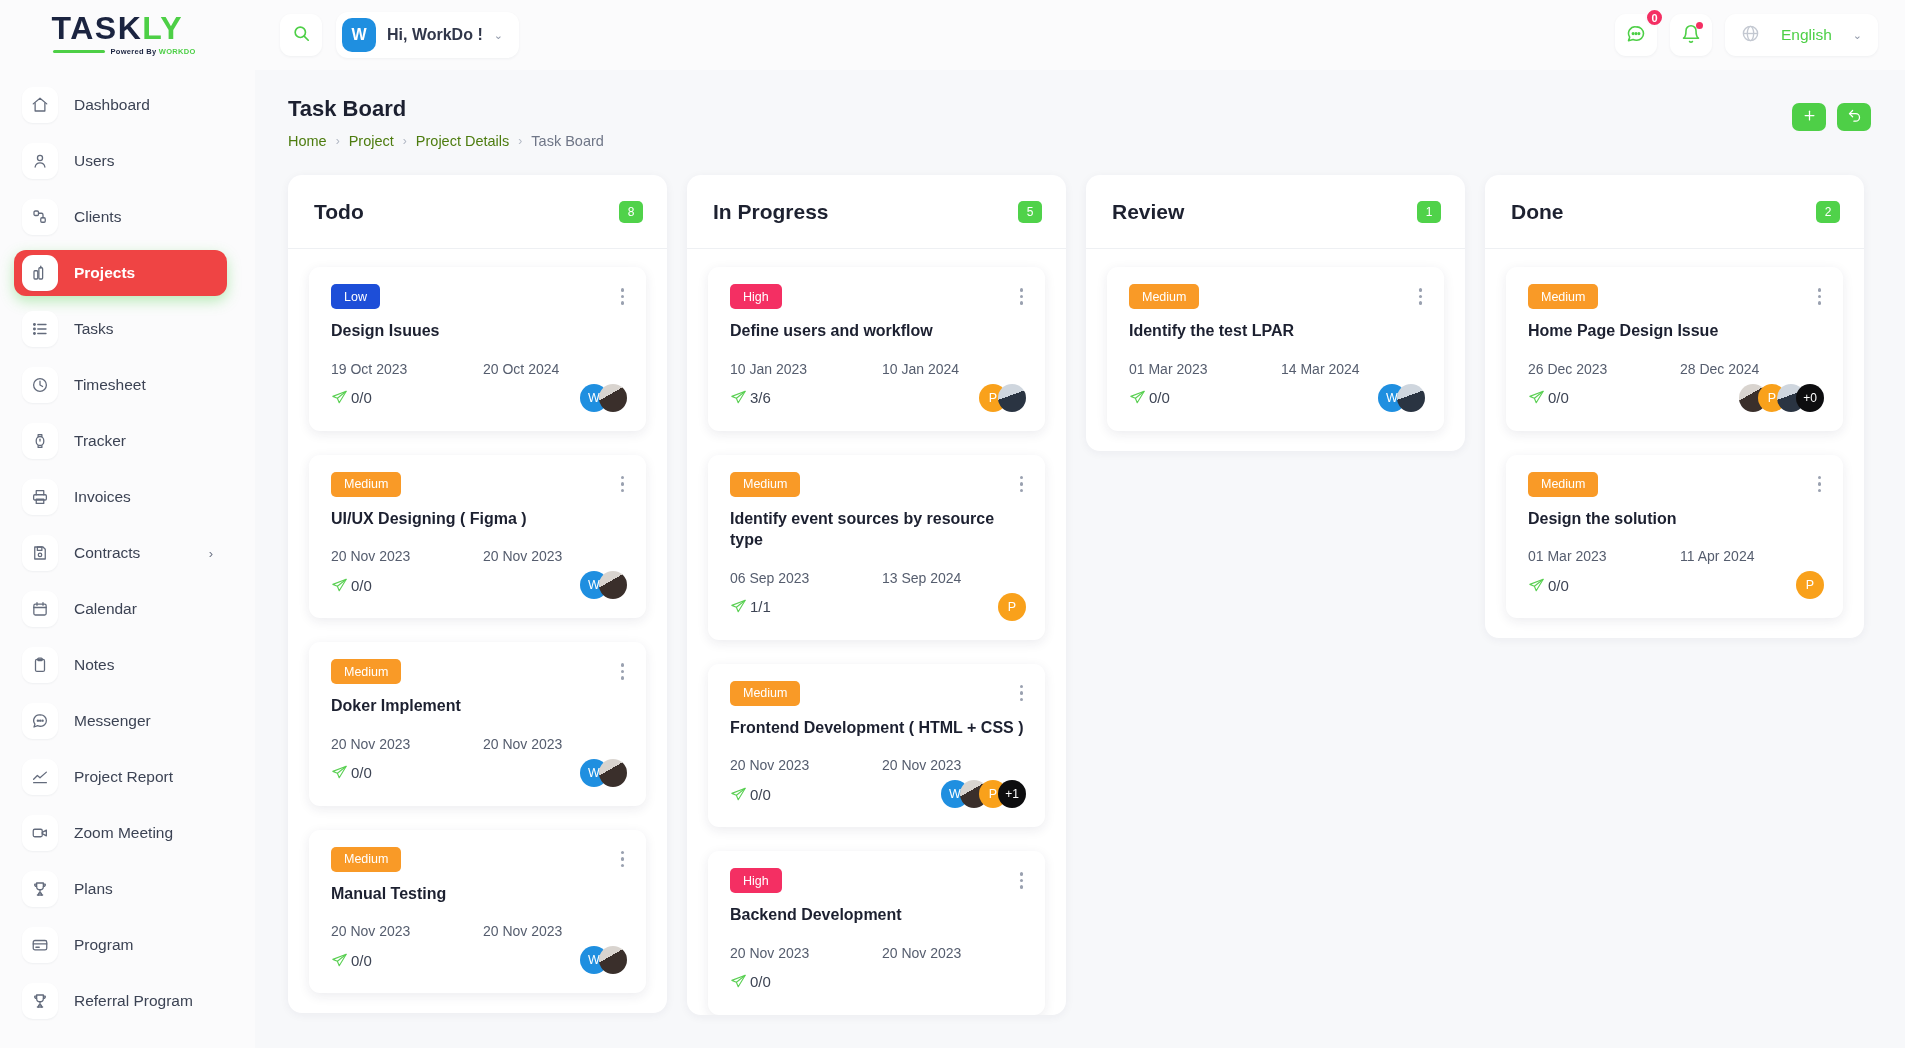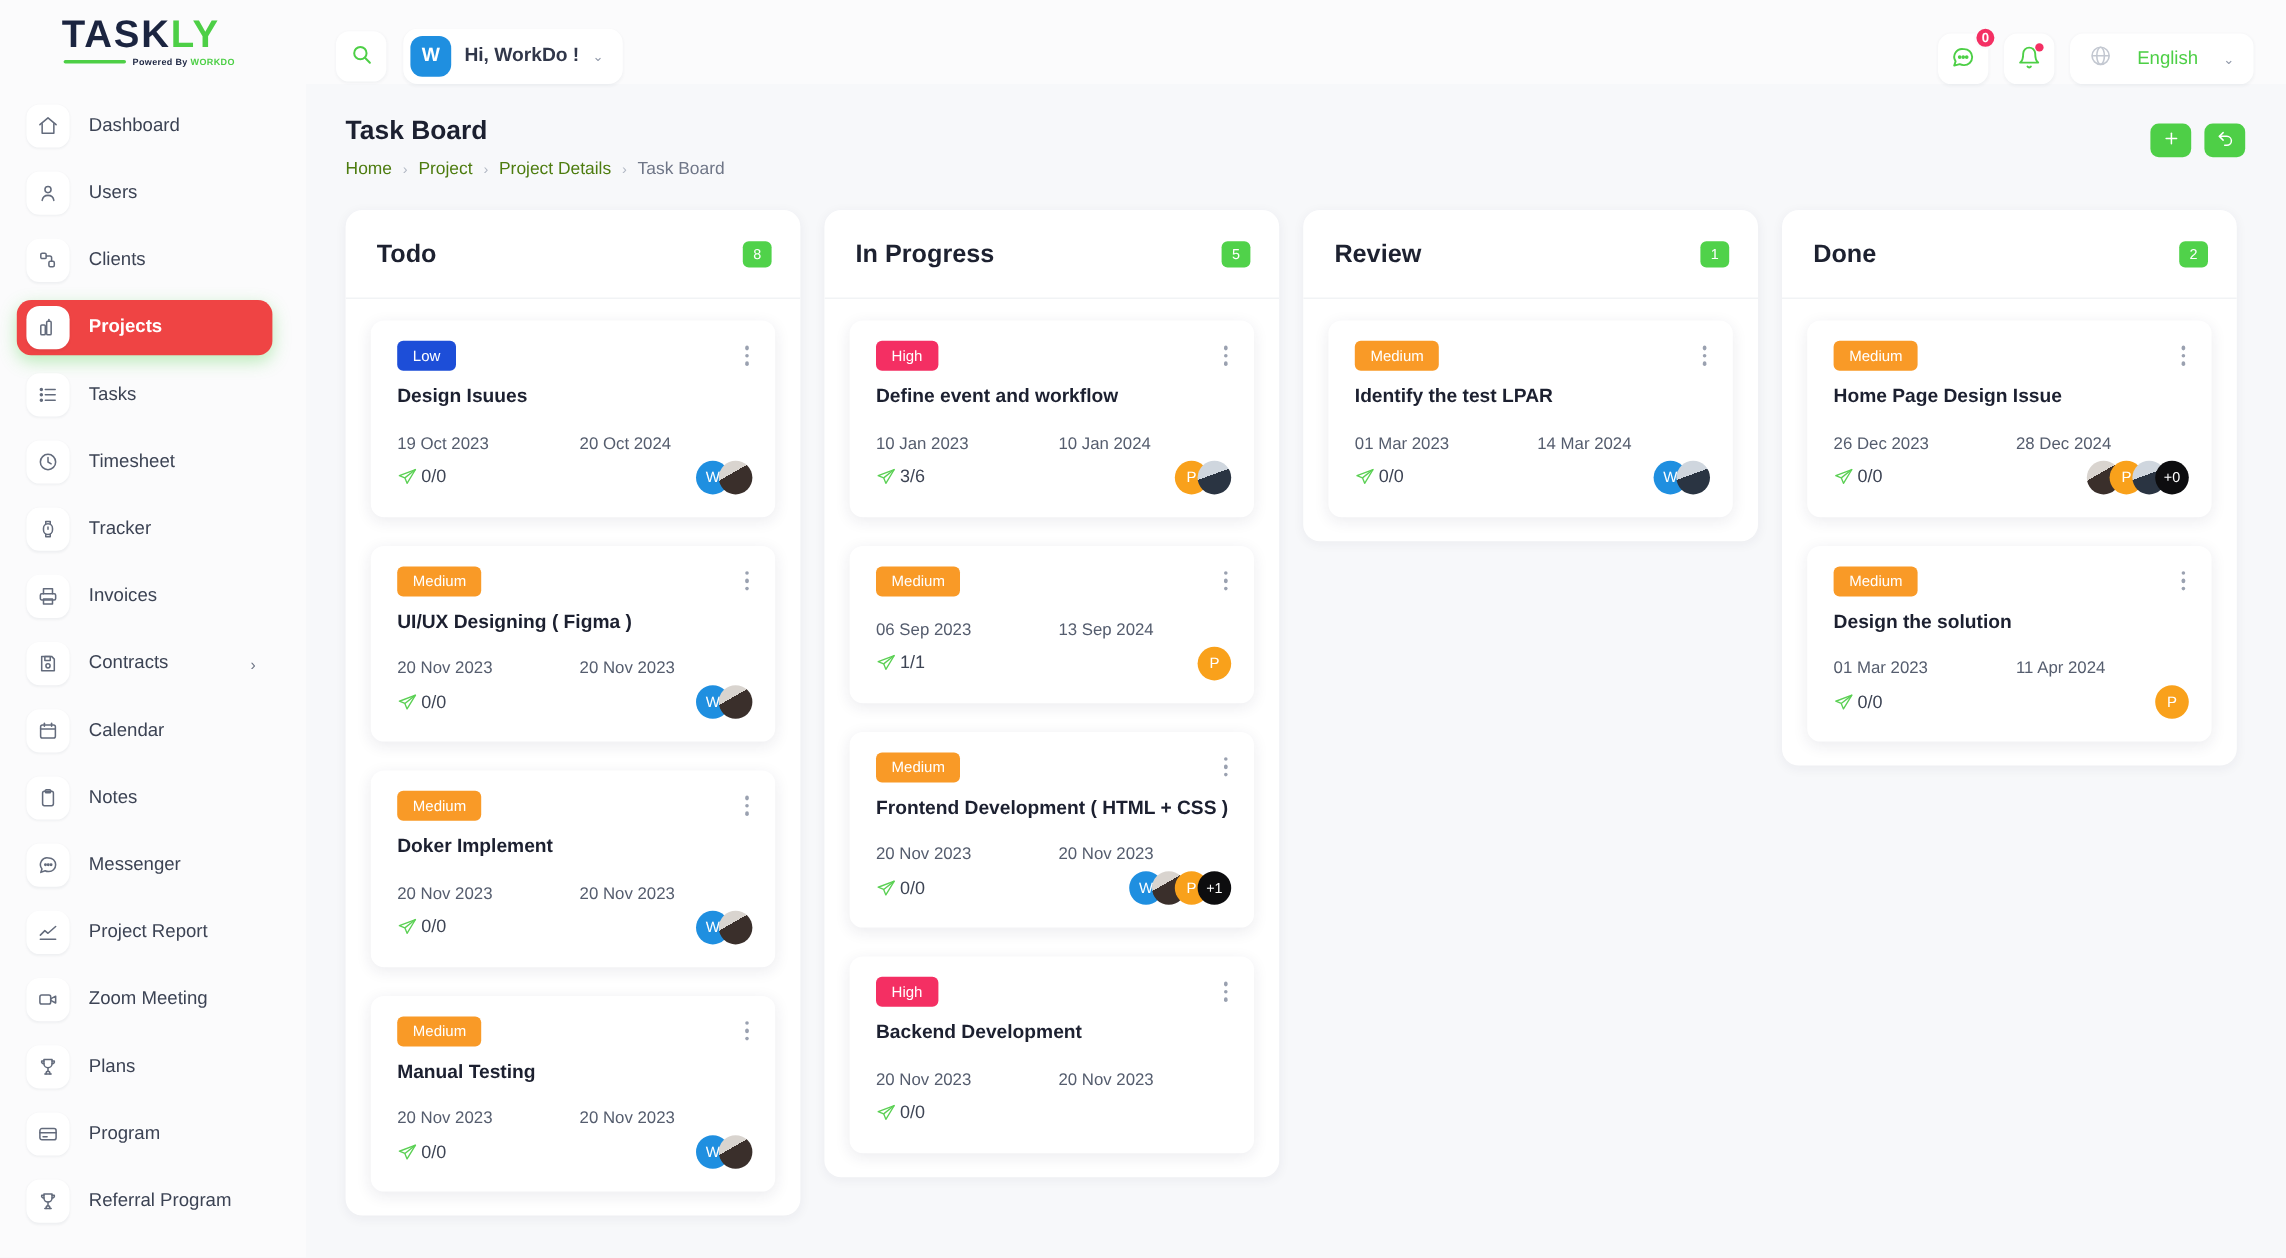--- a/index.html
+++ b/index.html
@@ -10,21 +10,21 @@
     background: #f7f8fa;
     font-family: "Liberation Sans", "DejaVu Sans", sans-serif;
     color: #2b2f3a;
   }
 
   
   .topbar {
     position: absolute; top: 0; left: 0;
     width: 1905px; height: 70px;
     background: #fbfbfc;
-    display: flex; align-items: flex-end;
+    display: flex; align-items: center;
     z-index: 30;
   }
   .logo-zone {
     width: 255px; height: 70px;
     display: flex; align-items: center; justify-content: center;
     flex-shrink: 0;
   }
   .logo { position: relative; width: 152px; height: 46px; }
   .logo-word {
     font-size: 32px; font-weight: 700; letter-spacing: 1.5px;
@@ -625,21 +625,21 @@
         <div class="col-body">
           <article class="card">
             <div class="card-top">
               <span class="prio high">High</span>
               <span class="kebab">
                 <i></i>
                 <i></i>
                 <i></i>
               </span>
             </div>
-            <div class="card-title">Define event and workflow</div>
+            <div class="card-title">Define users and workflow</div>
             <div class="card-dates">
               <span class="date-start">10 Jan 2023</span>
               <span>10 Jan 2024</span>
             </div>
             <div class="card-foot">
               <span class="progress">
                 <span class="plane"><svg viewBox="0 0 24 24">
                     <path d="M21.5 3.2 2.6 10.4l6.4 2.6 2.6 6.4z"></path>
                     <path d="M9 13 21.5 3.2"></path>
                   </svg></span>
@@ -653,20 +653,21 @@
           </article>
           <article class="card">
             <div class="card-top">
               <span class="prio medium">Medium</span>
               <span class="kebab">
                 <i></i>
                 <i></i>
                 <i></i>
               </span>
             </div>
+            <div class="card-title">Identify event sources by resource type</div>
             <div class="card-dates">
               <span class="date-start">06 Sep 2023</span>
               <span>13 Sep 2024</span>
             </div>
             <div class="card-foot">
               <span class="progress">
                 <span class="plane"><svg viewBox="0 0 24 24">
                     <path d="M21.5 3.2 2.6 10.4l6.4 2.6 2.6 6.4z"></path>
                     <path d="M9 13 21.5 3.2"></path>
                   </svg></span>

